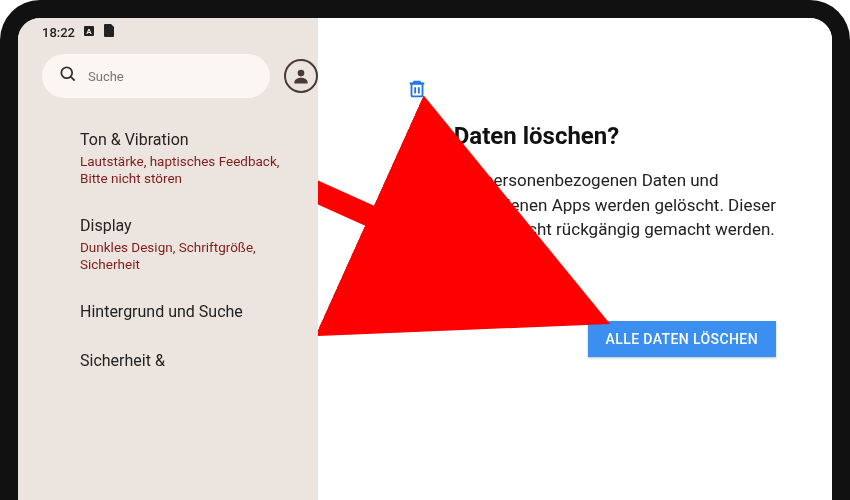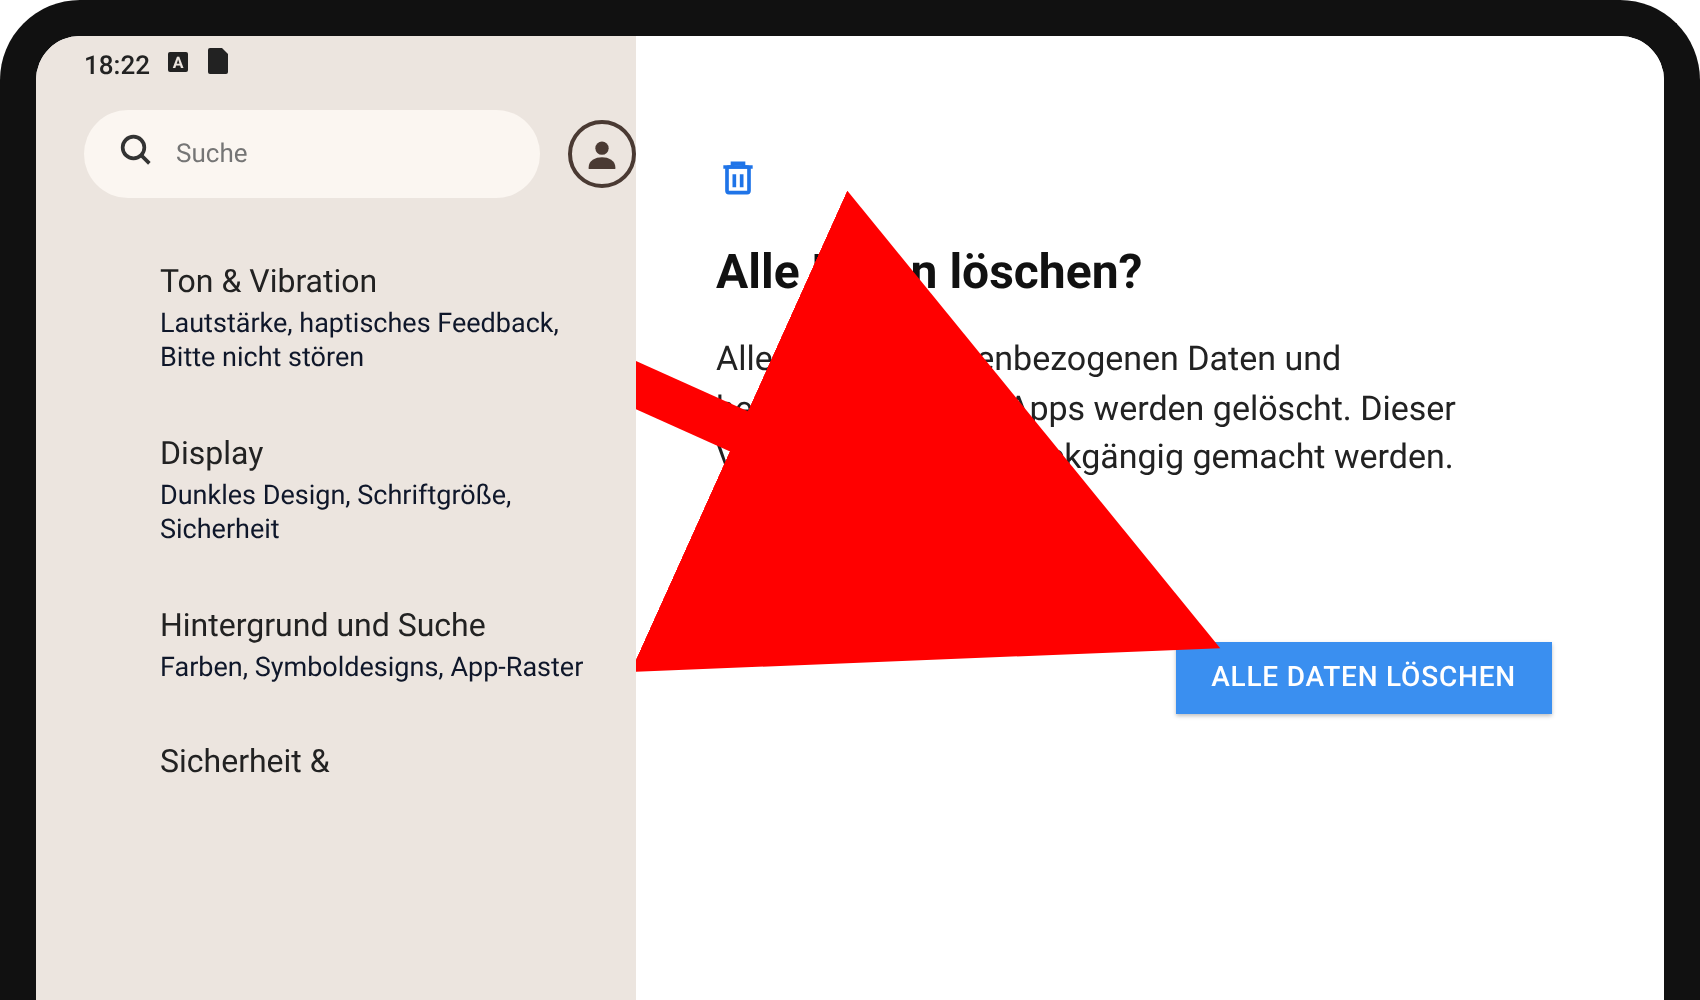--- a/index.html
+++ b/index.html
@@ -22,25 +22,25 @@
   .statusbar .clock { font-weight:500; }
 
   .search-row { display:flex; align-items:center; gap:14px; padding:10px 18px 14px 24px; }
   .search-pill { flex:1; background:#fbf6f1; border-radius:28px; display:flex; align-items:center; padding:10px 16px; gap:10px; }
   .search-pill input { border:none; background:transparent; outline:none; font-size:13px; flex:1; color:#222; }
   .avatar-circle { width:34px; height:34px; border:2.5px solid #4a3a33; border-radius:50%; display:flex; align-items:center; justify-content:center; color:#4a3a33; flex-shrink:0; }
 
   .settings-list { flex:1; overflow:hidden; padding: 4px 0 0 0; }
   .settings-item { padding: 14px 22px 14px 62px; cursor:pointer; }
   .settings-item .title { font-size:16px; color:#222; line-height:1.3; }
-  .settings-item .subtitle { font-size:13.5px; color:#0f172a; margin-top:2px; line-height:1.3; }
+  .settings-item .subtitle { font-size:13.5px; color:#7f1d1d; margin-top:2px; line-height:1.3; }
 
   
   .main { flex:1; background:#fff; padding: 60px 40px 0 40px; position:relative; }
-  .main-header { display:flex; flex-direction:column; gap:18px; }
+  .main-header { display:flex; flex-direction:column; gap:18px;margin-left:48px; }
   .trash-icon { color:#1f74e8; }
   .main-title { font-size:24px; color:#111; }
   .main-desc { font-size:17px; color:#222; line-height:1.45; max-width:440px; }
   .confirm-btn {
     position:absolute; right:56px; top:303px;
     background:#3a8ff0; color:#fff; font-size:14px; font-weight:500;
     letter-spacing:.4px; padding:10px 18px; border:none; cursor:pointer;
     box-shadow:0 1px 2px rgba(0,0,0,.25);
   }
 
@@ -96,21 +96,20 @@
         <div class="settings-item">
           <div class="title">Ton &amp; Vibration</div>
           <div class="subtitle">Lautstärke, haptisches Feedback, Bitte nicht stören</div>
         </div>
         <div class="settings-item">
           <div class="title">Display</div>
           <div class="subtitle">Dunkles Design, Schriftgröße, Sicherheit</div>
         </div>
         <div class="settings-item">
           <div class="title">Hintergrund und Suche</div>
-          <div class="subtitle">Farben, Symboldesigns, App-Raster</div>
         </div>
         <div class="settings-item">
           <div class="title">Sicherheit &amp;</div>
           <div class="subtitle"></div>
         </div>
       </div>
     </aside>
 
     <main class="main">
       <div class="main-header">

